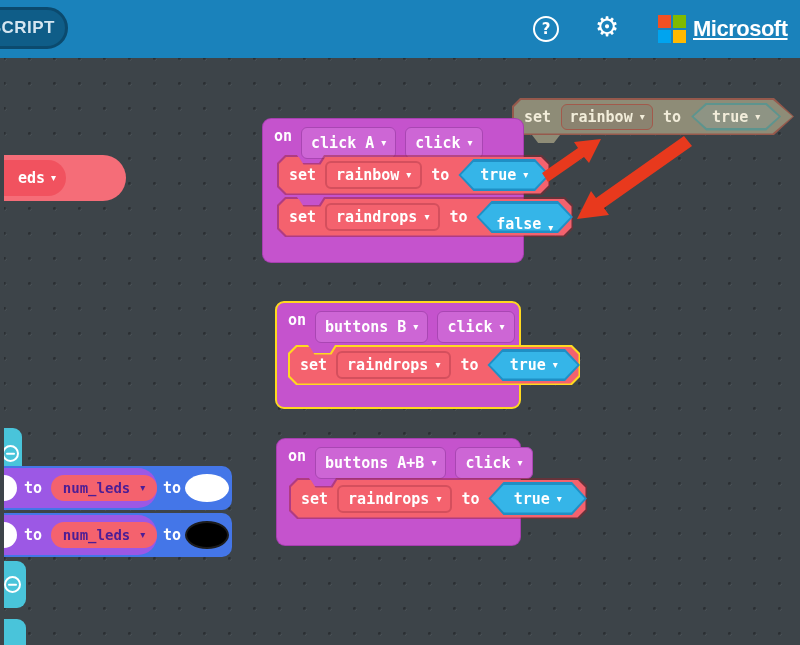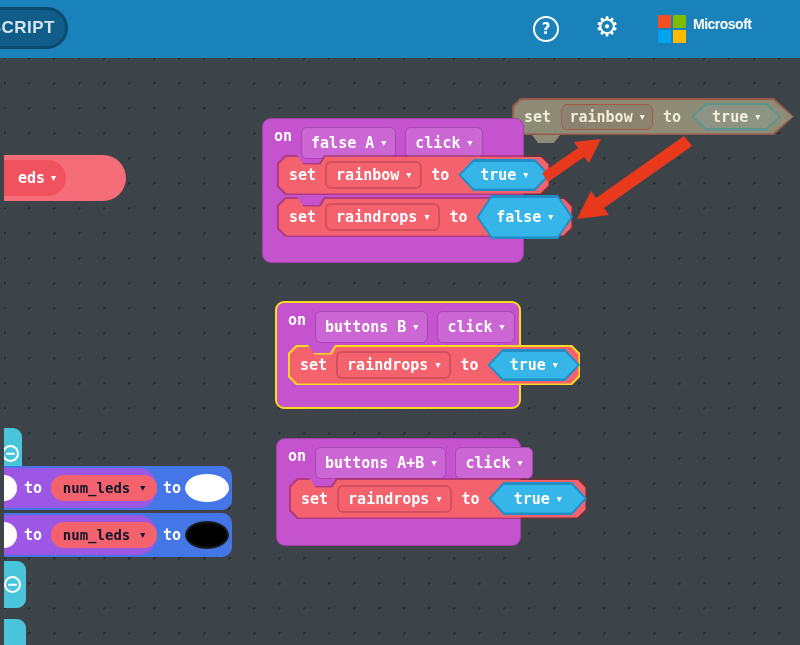--- a/index.html
+++ b/index.html
@@ -13,21 +13,21 @@
        justify-content:flex-end;padding-right:10px;box-sizing:border-box;}
   .tab span{color:#d5e6f1;font-weight:bold;font-size:17px;letter-spacing:.5px;}
   .helpbtn{position:absolute;left:533px;top:16px;width:26px;height:26px;border:2.5px solid #fff;
        border-radius:50%;box-sizing:border-box;display:flex;align-items:center;justify-content:center;
        color:#fff;font-weight:bold;font-size:15px;font-family:"DejaVu Sans",sans-serif;}
   .gearbtn{position:absolute;left:595px;top:13px;color:#fff;font-size:27px;line-height:1;
        font-family:"DejaVu Sans",sans-serif;}
   .mslogo{position:absolute;left:658px;top:15px;width:29px;height:29px;}
   .mslogo i{position:absolute;width:13px;height:13px;}
   .ms-r{left:0;top:0;} .ms-g{left:15px;top:0;} .ms-b{left:0;top:15px;} .ms-y{left:15px;top:15px;}
-  .msword{position:absolute;left:693px;top:16px;color:#fff;font-size:14px;font-weight:bold;letter-spacing:-.5px;}
+  .msword{position:absolute;left:693px;top:16px;color:#fff;font-size:22px;font-weight:bold;letter-spacing:-.5px;text-decoration:underline;}
 
   
   .canvas{position:absolute;left:4px;top:58px;width:800px;height:587px;overflow:hidden;
       background-color:#3d4449;
       background-image:radial-gradient(circle, rgba(0,0,0,.30) 1.3px, transparent 1.6px),
                        radial-gradient(circle, rgba(255,255,255,.06) 1px, transparent 1.3px);
       background-size:25px 25px,25px 25px;background-position:13px 13px,14px 14px;}
 
   .kw{color:#fff;font-weight:bold;font-size:15px;font-family:"DejaVu Sans Mono",monospace;white-space:nowrap;}
   .caret{font-size:10px;line-height:1;font-family:"DejaVu Sans",sans-serif;color:inherit;}
@@ -82,21 +82,21 @@
   .msblk{position:absolute;background:#4476e8;border-radius:0 10px 10px 0;}
   .tealblk{position:absolute;background:#49c4da;border-radius:0 9px 9px 0;}
   .halfc{position:absolute;background:#fff;border-radius:50%;}
   .minus{position:absolute;width:17px;height:17px;border:2.5px solid #fff;border-radius:50%;box-sizing:border-box;}
   .minus::after{content:"";position:absolute;left:2px;right:2px;top:50%;transform:translateY(-50%);
         height:2.5px;background:#fff;border-radius:1px;}
   .nrow{position:absolute;background:#4476e8;border-radius:0 10px 10px 0;}
   .vinner{position:absolute;left:0;top:2px;height:40px;width:153px;background:#9c58e5;
         border-radius:0 19px 19px 0;display:flex;align-items:center;gap:9px;padding-left:20px;box-sizing:border-box;}
   .npill{width:106px;height:26px;background:#f4626e;border-radius:13px;display:flex;align-items:center;
-        justify-content:center;gap:10px;color:#0f172a;font-weight:bold;font-size:14px;
+        justify-content:center;gap:10px;color:#4c1d95;font-weight:bold;font-size:14px;
         font-family:"DejaVu Sans Mono",monospace;flex:none;}
   .nto{position:absolute;left:159px;top:0;height:100%;display:flex;align-items:center;}
   .swatch{position:absolute;left:181px;top:8px;width:44px;height:28px;border-radius:50%;}
   .swatch-white{background:#fff;}
   .swatch-black{background:#000;border:2px solid #1c1c1c;box-sizing:border-box;}
 
   .arrows{position:absolute;left:0;top:0;z-index:30;pointer-events:none;}
 </style>
 </head>
 <body>
@@ -141,21 +141,21 @@
           <span>true</span>
           <span class="caret" style="position:relative;z-index:1;">▾</span>
         </div>
       </div>
     </div>
 
     <div class="hat" style="left:258px;top:60px;width:262px;height:145px;">
       <div class="hat-head">
         <span class="kw">on</span>
         <div class="dd dd-purple">
-          <span>false A</span>
+          <span>click A</span>
           <span class="caret">▾</span>
         </div>
         <div class="dd dd-purple">
           <span>click</span>
           <span class="caret">▾</span>
         </div>
       </div>
       <div class="srow" style="left:14px;top:36px;width:273px;height:40px;">
         <div class="srow-bg"></div>
         <div class="srow-fill"></div>
@@ -177,21 +177,21 @@
       <div class="srow" style="left:14px;top:78px;width:296px;height:40px;">
         <div class="srow-bg"></div>
         <div class="srow-fill"></div>
         <div class="srow-c">
           <span class="kw">set</span>
           <div class="dd dd-red">
             <span>raindrops</span>
             <span class="caret">▾</span>
           </div>
           <span class="kw">to</span>
-          <div class="hex" style="width:104px;height:44px;">
+          <div class="hex" style="width:104px;height:32px;align-items:flex-end;">
             <i class="hexb"></i>
             <i class="hexf"></i>
             <span>false</span>
             <span class="caret" style="position:relative;z-index:1;">▾</span>
           </div>
         </div>
       </div>
     </div>
 
     <div class="hat selected" style="left:271px;top:243px;width:246px;height:108px;">

